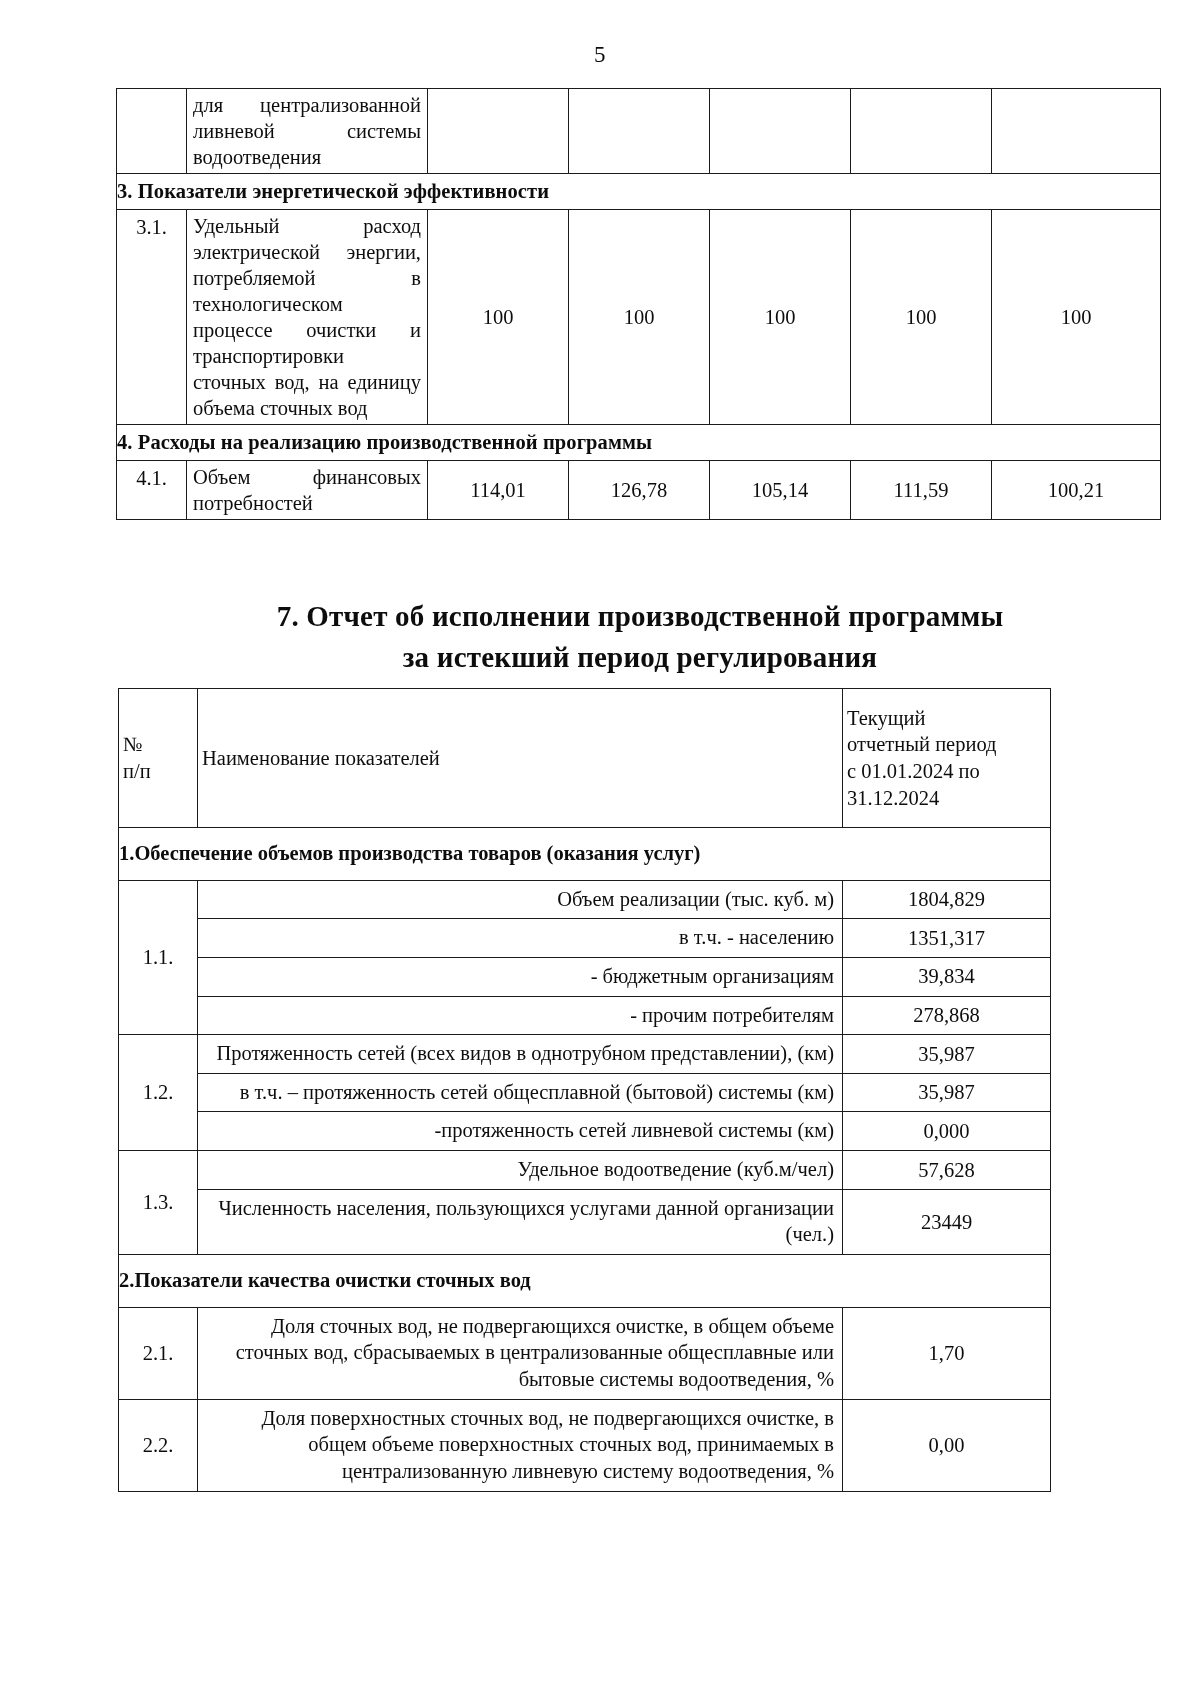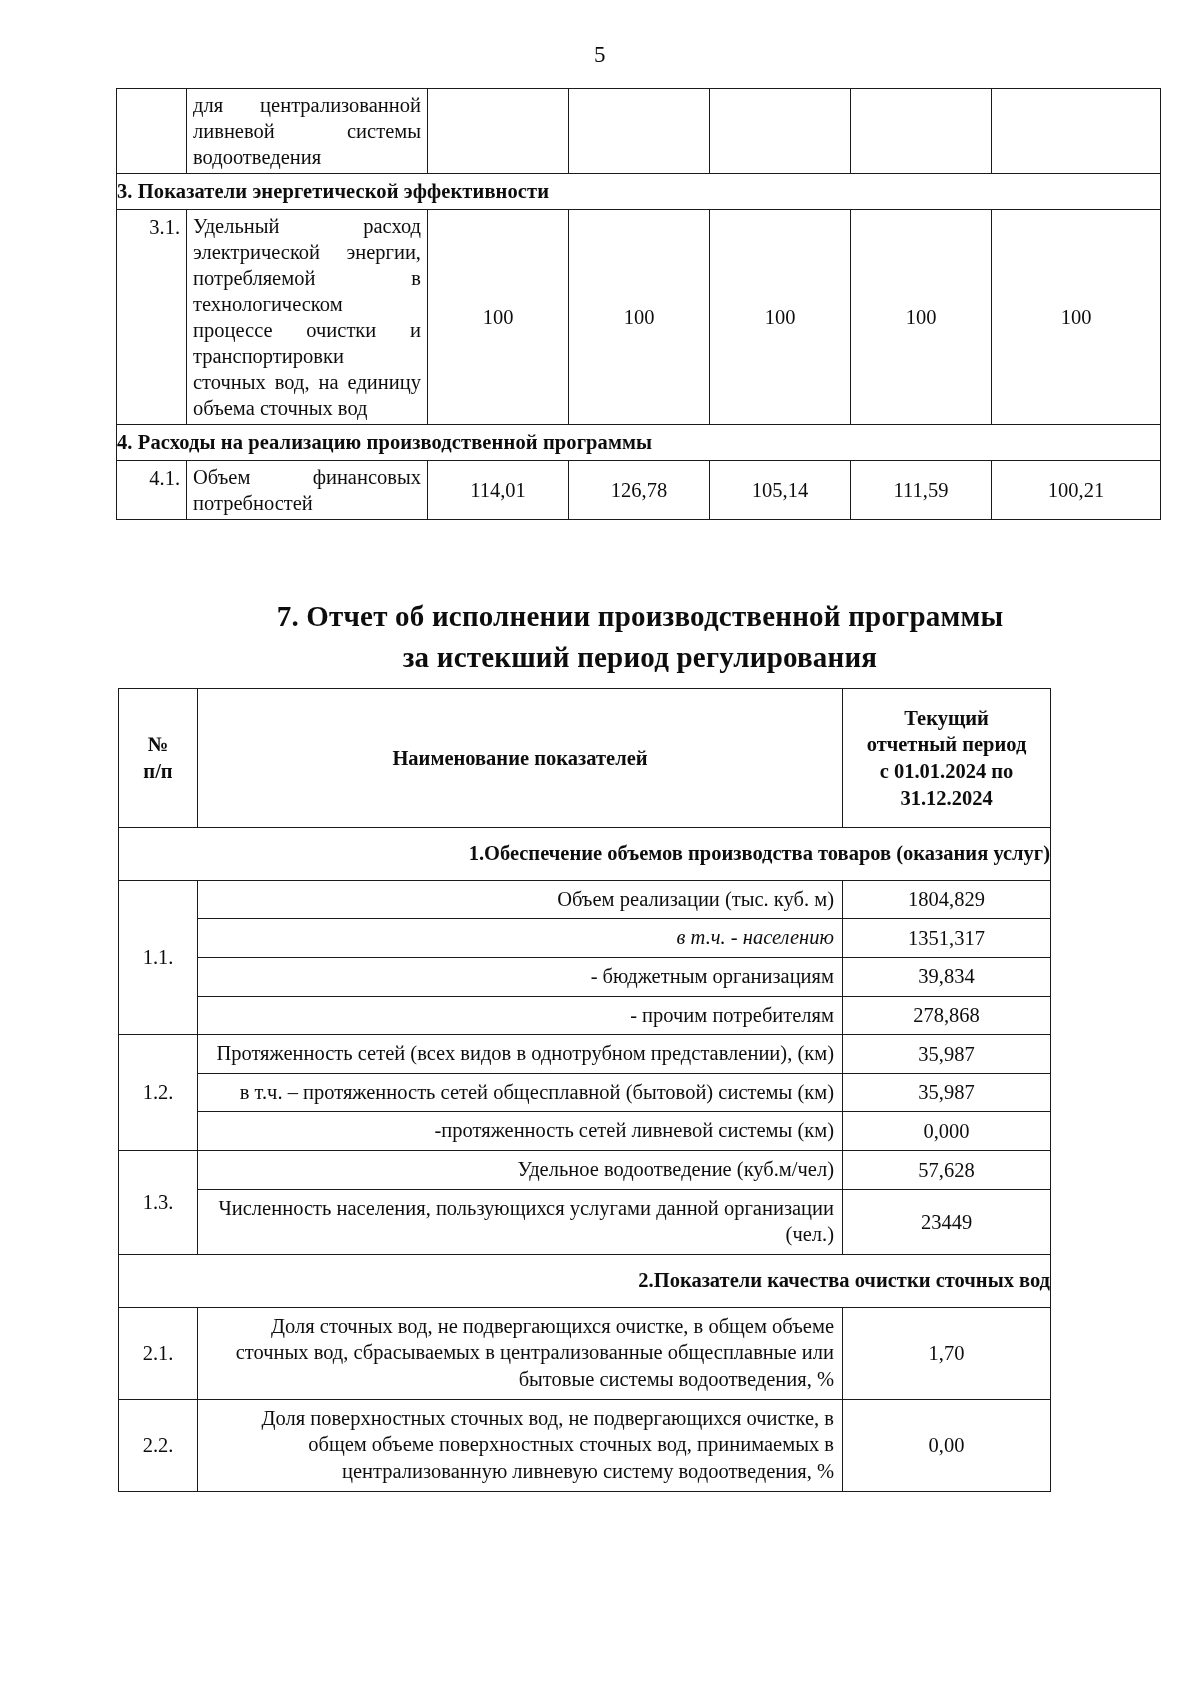--- a/index.html
+++ b/index.html
@@ -71,21 +71,21 @@
   .cell-justify.last-line { text-align-last: left; }
 
   .section-band {
     text-align: left;
     font-weight: bold;
     font-size: 21px;
     padding: 4px 0 5px;
     letter-spacing: .1px;
   }
   .mid { vertical-align: middle; }
-  .num-cell { text-align: right; vertical-align: top; padding-top: 4px; font-family: Liberation Serif, serif; }
+  .num-cell { text-align: center; vertical-align: top; padding-top: 4px; font-family: Liberation Serif, serif; }
 
   
   .doc-heading {
     position: absolute;
     left: 0;
     top: 596px;
     width: 1192px;
     text-align: center;
     font-weight: bold;
     font-size: 29px;
@@ -103,38 +103,38 @@
   }
   #table-report td {
     font-size: 20.5px;
     line-height: 1.3;
   }
   .r-col-num   { width: 70px;  text-align: center; vertical-align: middle; }
   .r-col-name  { width: 636px; }
   .r-col-val   { width: 199px; text-align: center; vertical-align: middle; }
 
   .hdr {
-    font-weight: bold;
-    text-align: center;
+    font-weight: normal;
+    text-align: left;
     vertical-align: middle;
     font-size: 21px;
     line-height: 1.35;
     padding: 10px 4px;
   }
   .hdr-np { line-height: 1.2; }
 
   .r-band {
-    text-align: right;
+    text-align: left;
     font-weight: bold;
     font-size: 21px;
     padding: 12px 0 13px;
   }
 
   .rowname     { padding: 5px 8px 6px 10px; text-align: right; }
-  .rowname-ind { padding-left: 34px; font-style: italic; }
+  .rowname-ind { padding-left: 34px; }
   .rowname-ind2{ padding-left: 60px; }
   .rowname-ind3{ padding-left: 78px; }
   .val         { text-align: center; vertical-align: middle; font-size: 21.5px; }
 </style>
 </head>
 <body>
 
 <div class="page">
 
   <div class="page-number">5</div>

